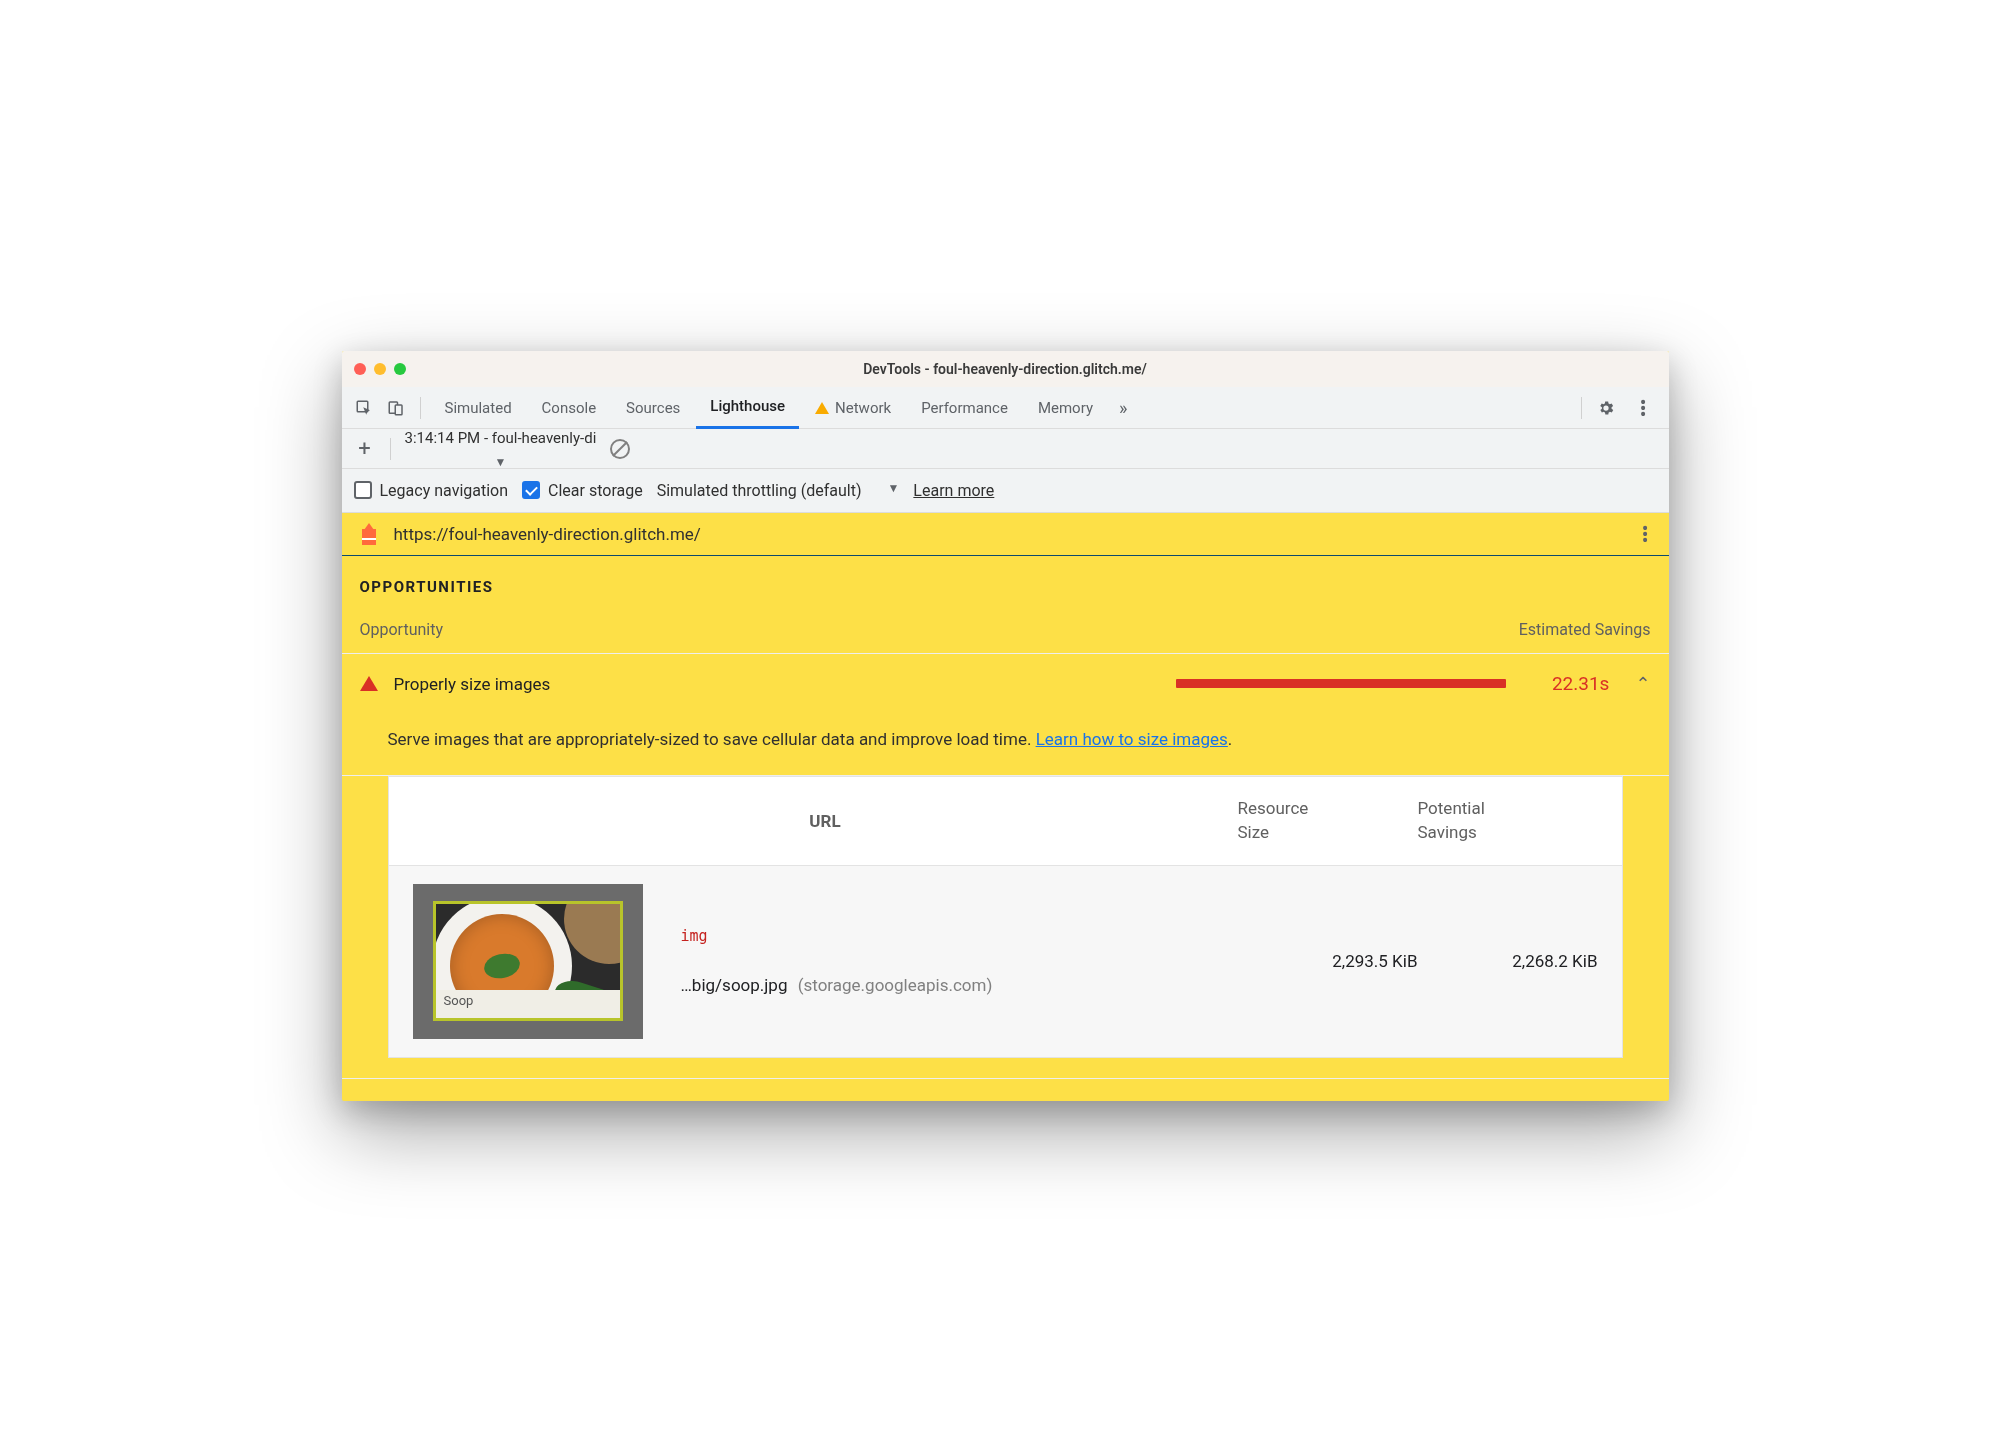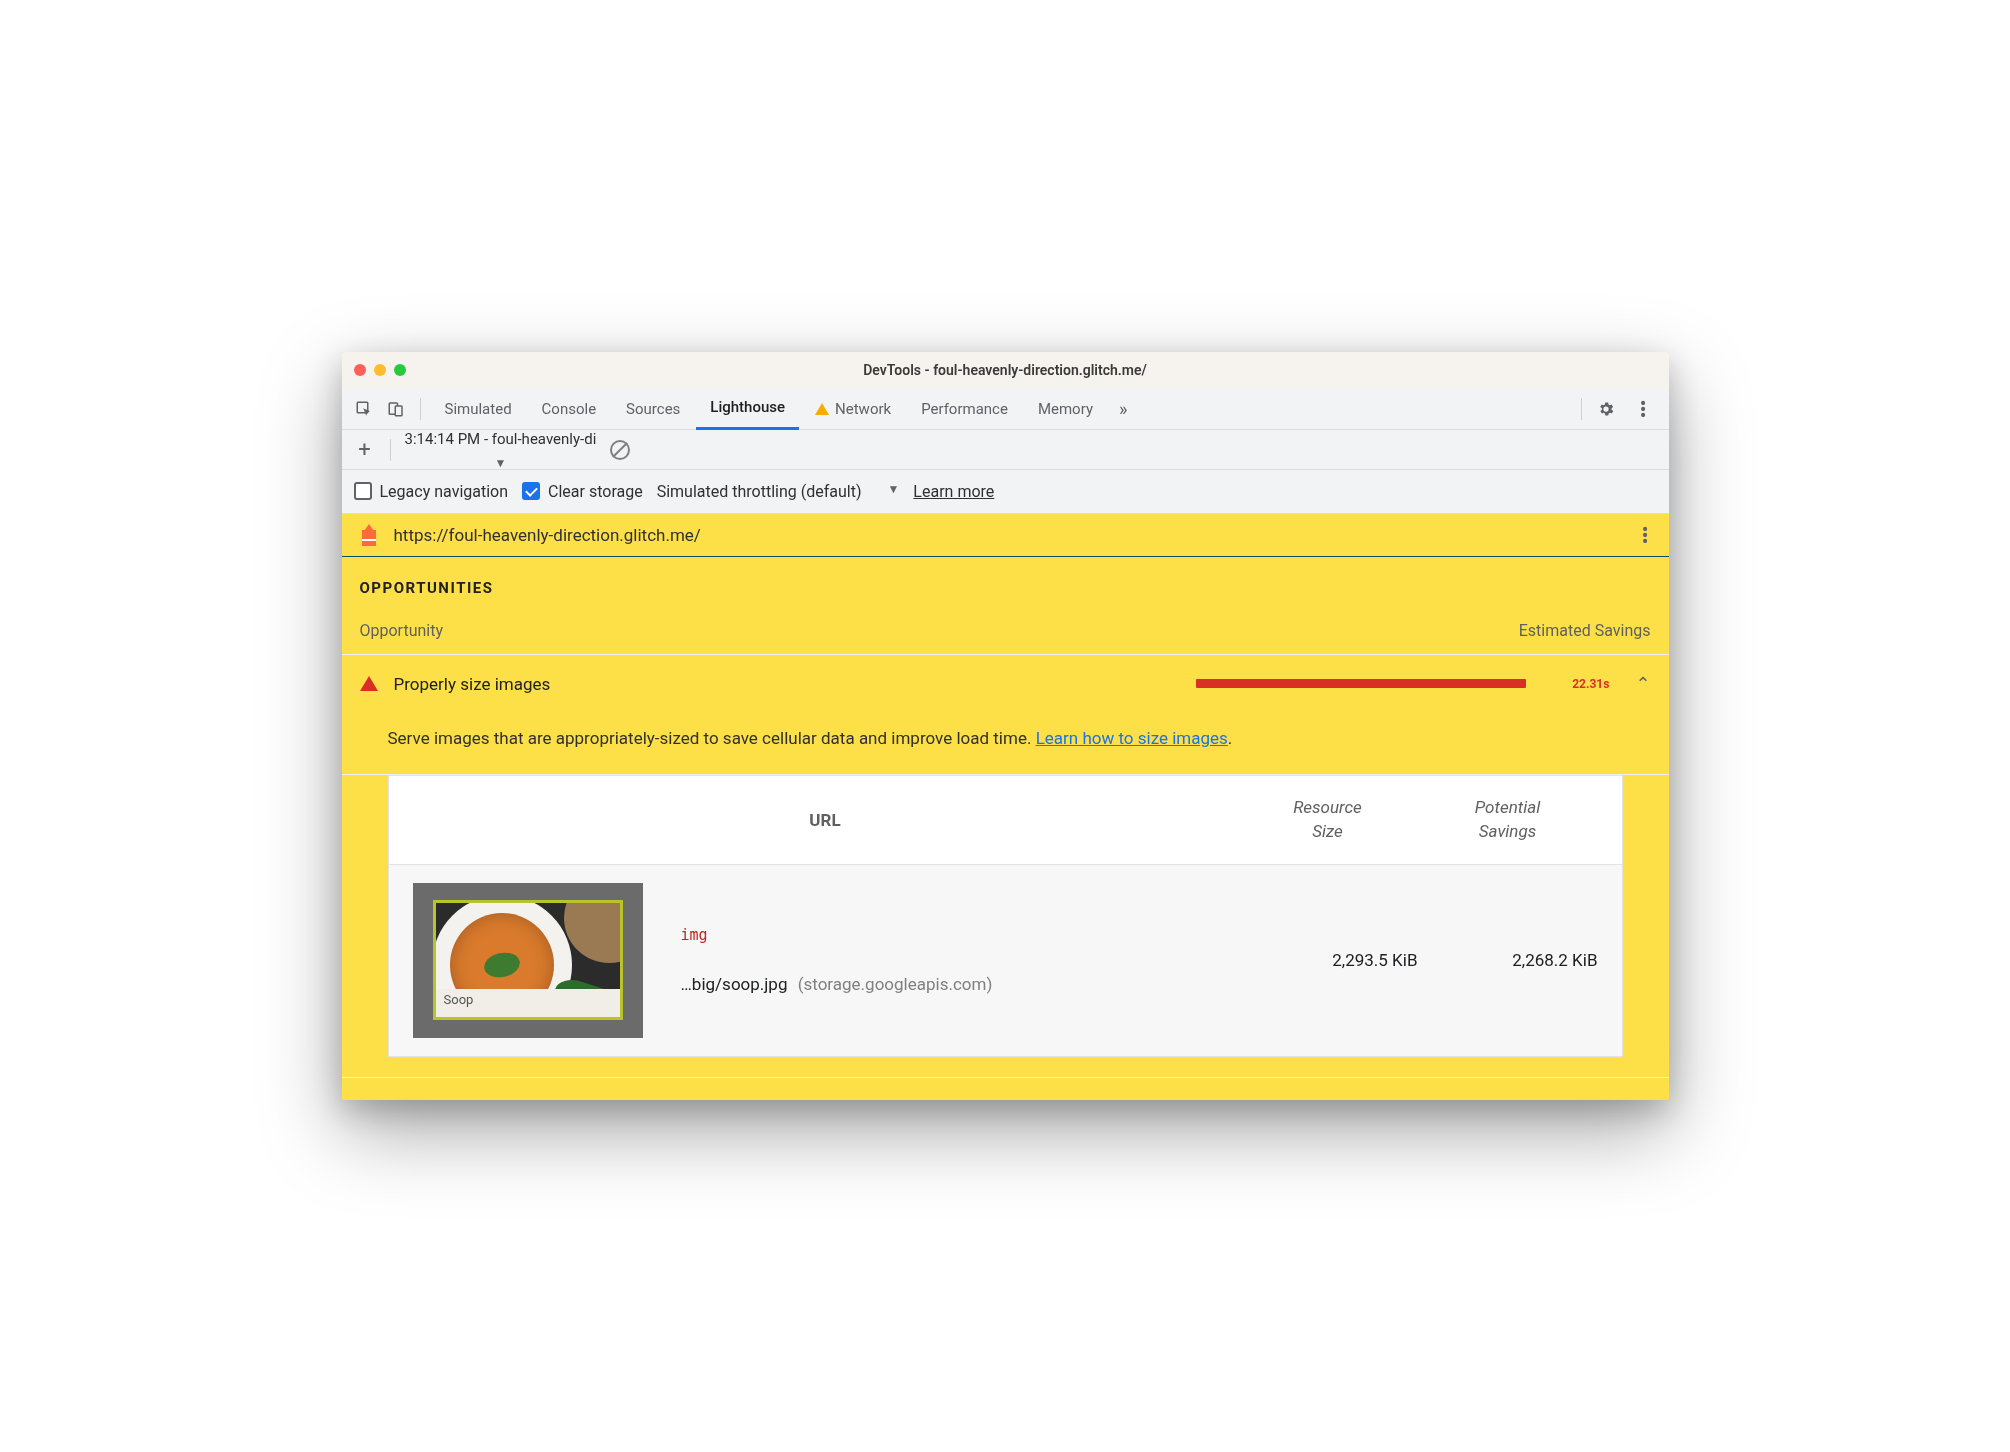--- a/index.html
+++ b/index.html
@@ -159,42 +159,42 @@
   }
   .red-tri {
     width:0;height:0;
     border-left:9px solid transparent;
     border-right:9px solid transparent;
     border-bottom:15px solid #d93025;
   }
   .opp-title { font-size:17px; color:#202124; flex:0 0 auto; }
   .opp-gap { flex:1; }
   .opp-bar { width:330px; height:9px; background:#d93025; border-radius:1px;}
-  .opp-time { color:#d93025; font-size:12px; font-weight:700; margin-left:30px;}
+  .opp-time { color:#d93025; font-size:19px; font-weight:400; margin-left:30px;}
   .chev { color:#5f6368; font-size:18px; margin-left:10px;}
   .opp-desc {
     padding:14px 46px 22px; font-size:17px; color:#303030; line-height:1.5;
     border-bottom:1px solid #eee;
   }
   .opp-desc a { color:#1a73e8; text-decoration:underline;}
   
   .detail-wrap { padding:0 46px 20px;}
   .detail-table {
     border:1px solid #e3e3e3;
   }
   .dt-head {
     display:grid;
     grid-template-columns: 1fr 180px 180px;
     align-items:center;
     padding:20px 24px;
     color:#606060; font-size:17px;
     background:#fff;
   }
   .dt-head .c1{ text-align:center;font-weight:bold;}
-  .dt-head .cr{ text-align:center; line-height:1.4;font-style:italic;}
+  .dt-head .cr{ text-align:left; line-height:1.4;}
   .dt-row {
     display:grid;
     grid-template-columns: 260px 1fr 180px 180px;
     align-items:center;
     padding:18px 24px;
     background:#f7f7f7;
     border-top:1px solid #e3e3e3;
     font-size:17px;
   }
   .thumb {

